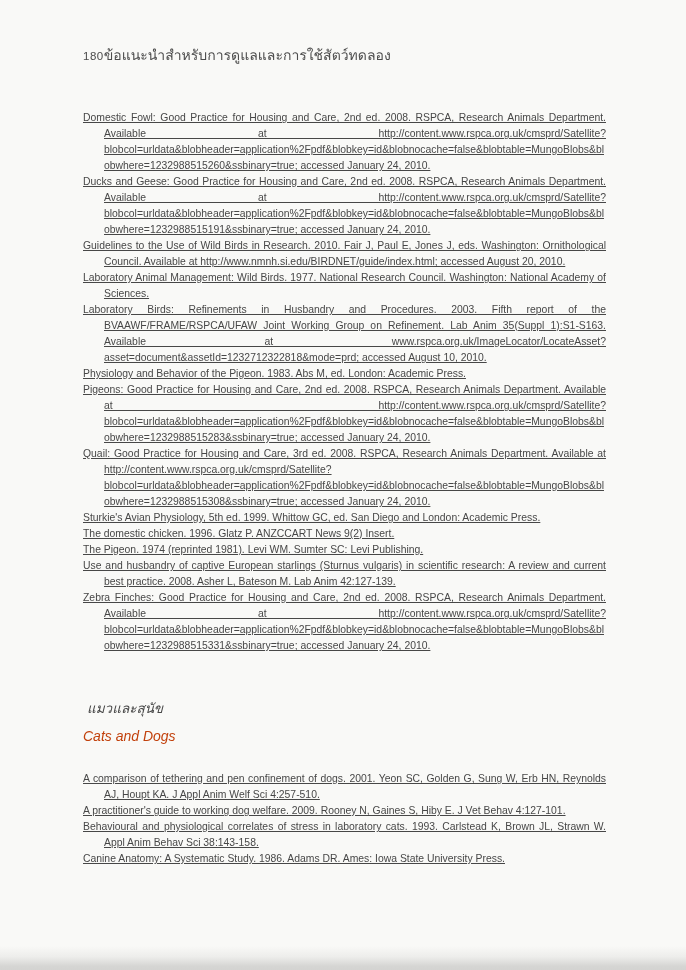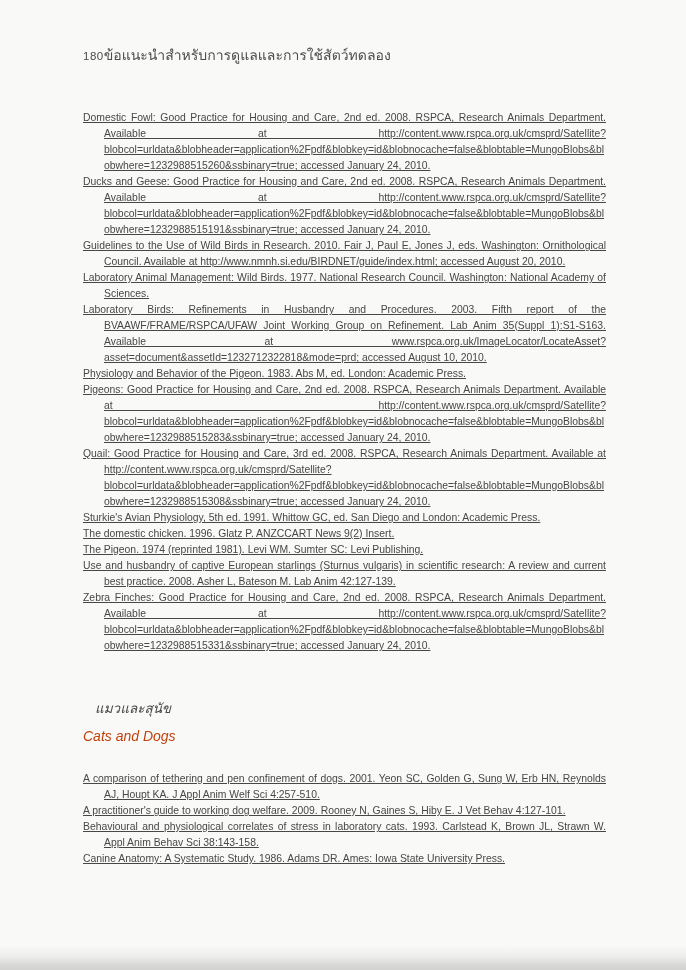--- a/index.html
+++ b/index.html
@@ -42,21 +42,21 @@
     text-align: justify;
     color: #474747;
     padding-left: 21px;
     text-indent: -21px;
     overflow-wrap: break-word;
     word-wrap: break-word;
     hyphens: none;
     text-decoration: underline;
   }
   .sec-title-thai {
-    margin: 46px 0 0 12px;
+    margin: 46px 0 0 4px;
     font-size: 13.5px;
     font-weight: normal;
     font-style: italic;
     color: #474747;
     line-height: 17px;
   }
   .sec-title-eng {
     margin: 11px 0 26px 0;
     font-size: 14px;
     font-weight: normal;
@@ -91,21 +91,21 @@
 
     <div class="refs">
       <p class="ref">Domestic Fowl: Good Practice for Housing and Care, 2nd ed. 2008. RSPCA, Research Animals Department. Available at http://content.www.rspca.org.uk/cmsprd/Satellite?blobcol=urldata&amp;blobheader=application%2Fpdf&amp;blobkey=id&amp;blobnocache=false&amp;blobtable=MungoBlobs&amp;blobwhere=1232988515260&amp;ssbinary=true; accessed January 24, 2010.</p>
       <p class="ref">Ducks and Geese: Good Practice for Housing and Care, 2nd ed. 2008. RSPCA, Research Animals Department. Available at http://content.www.rspca.org.uk/cmsprd/Satellite?blobcol=urldata&amp;blobheader=application%2Fpdf&amp;blobkey=id&amp;blobnocache=false&amp;blobtable=MungoBlobs&amp;blobwhere=1232988515191&amp;ssbinary=true; accessed January 24, 2010.</p>
       <p class="ref">Guidelines to the Use of Wild Birds in Research. 2010. Fair J, Paul E, Jones J, eds. Washington: Ornithological Council. Available at http://www.nmnh.si.edu/BIRDNET/guide/index.html; accessed August 20, 2010.</p>
       <p class="ref">Laboratory Animal Management: Wild Birds. 1977. National Research Council. Washington: National Academy of Sciences.</p>
       <p class="ref">Laboratory Birds: Refinements in Husbandry and Procedures. 2003. Fifth report of the BVAAWF/FRAME/RSPCA/UFAW Joint Working Group on Refinement. Lab Anim 35(Suppl 1):S1-S163. Available at www.rspca.org.uk/ImageLocator/LocateAsset?asset=document&amp;assetId=1232712322818&amp;mode=prd; accessed August 10, 2010.</p>
       <p class="ref">Physiology and Behavior of the Pigeon. 1983. Abs M, ed. London: Academic Press.</p>
       <p class="ref">Pigeons: Good Practice for Housing and Care, 2nd ed. 2008. RSPCA, Research Animals Department. Available at http://content.www.rspca.org.uk/cmsprd/Satellite?blobcol=urldata&amp;blobheader=application%2Fpdf&amp;blobkey=id&amp;blobnocache=false&amp;blobtable=MungoBlobs&amp;blobwhere=1232988515283&amp;ssbinary=true; accessed January 24, 2010.</p>
       <p class="ref">Quail: Good Practice for Housing and Care, 3rd ed. 2008. RSPCA, Research Animals Department. Available at http://content.www.rspca.org.uk/cmsprd/Satellite?blobcol=urldata&amp;blobheader=application%2Fpdf&amp;blobkey=id&amp;blobnocache=false&amp;blobtable=MungoBlobs&amp;blobwhere=1232988515308&amp;ssbinary=true; accessed January 24, 2010.</p>
-      <p class="ref">Sturkie's Avian Physiology, 5th ed. 1991. Whittow GC, ed. San Diego and London: Academic Press.</p>
+      <p class="ref">Sturkie's Avian Physiology, 5th ed. 1999. Whittow GC, ed. San Diego and London: Academic Press.</p>
       <p class="ref">The domestic chicken. 1996. Glatz P. ANZCCART News 9(2) Insert.</p>
       <p class="ref">The Pigeon. 1974 (reprinted 1981). Levi WM. Sumter SC: Levi Publishing.</p>
       <p class="ref">Use and husbandry of captive European starlings (Sturnus vulgaris) in scientific research: A review and current best practice. 2008. Asher L, Bateson M. Lab Anim 42:127-139.</p>
       <p class="ref">Zebra Finches: Good Practice for Housing and Care, 2nd ed. 2008. RSPCA, Research Animals Department. Available at http://content.www.rspca.org.uk/cmsprd/Satellite?blobcol=urldata&amp;blobheader=application%2Fpdf&amp;blobkey=id&amp;blobnocache=false&amp;blobtable=MungoBlobs&amp;blobwhere=1232988515331&amp;ssbinary=true; accessed January 24, 2010.</p>
     </div>
 
     <h2 class="sec-title-thai">แมวและสุนัข</h2>
     <h3 class="sec-title-eng">Cats and Dogs</h3>
 
     <div class="refs">

